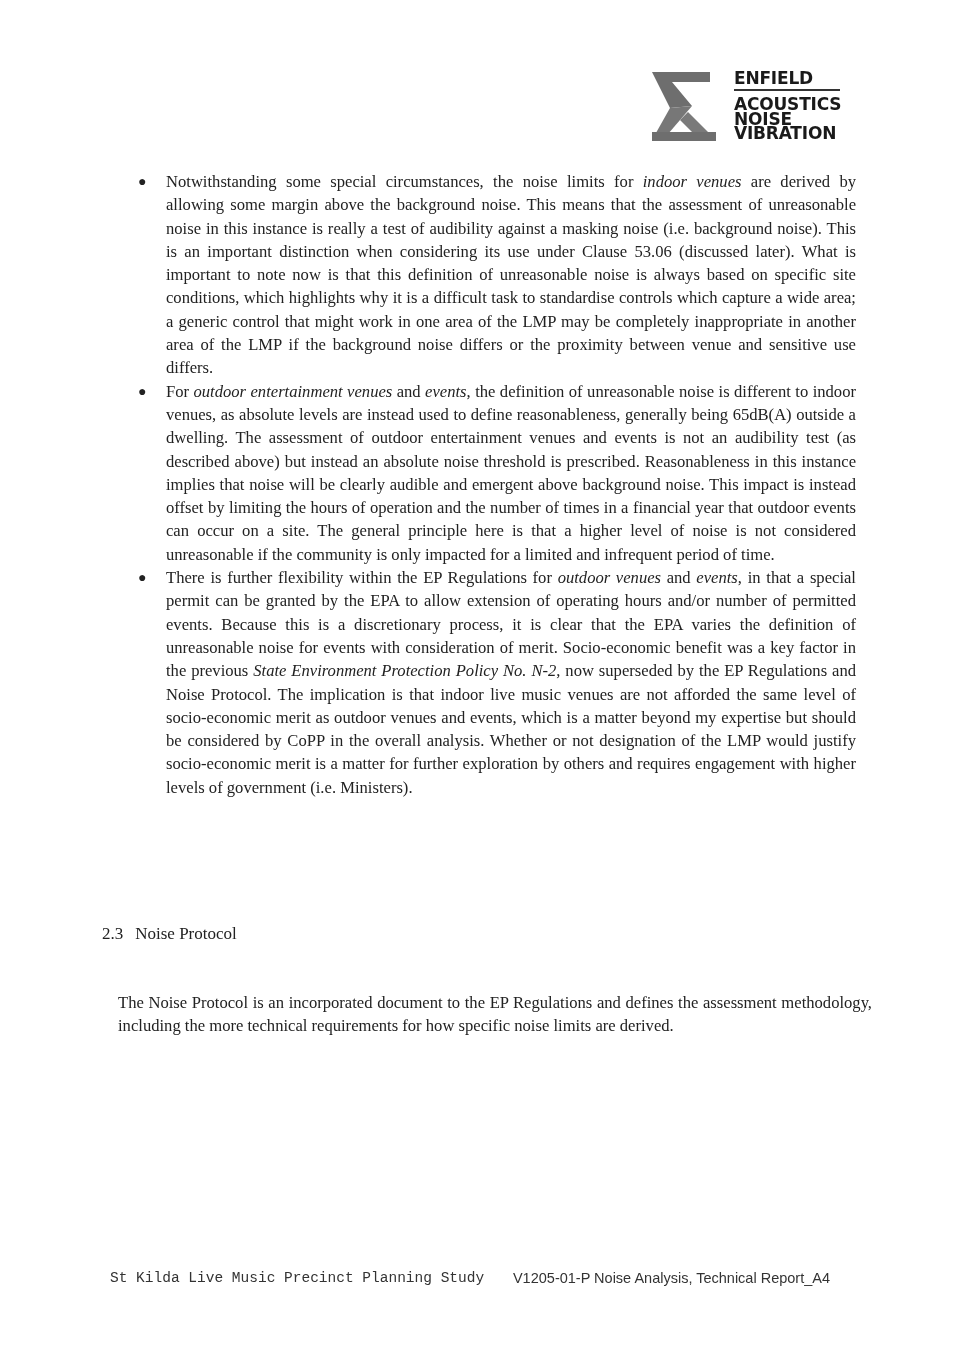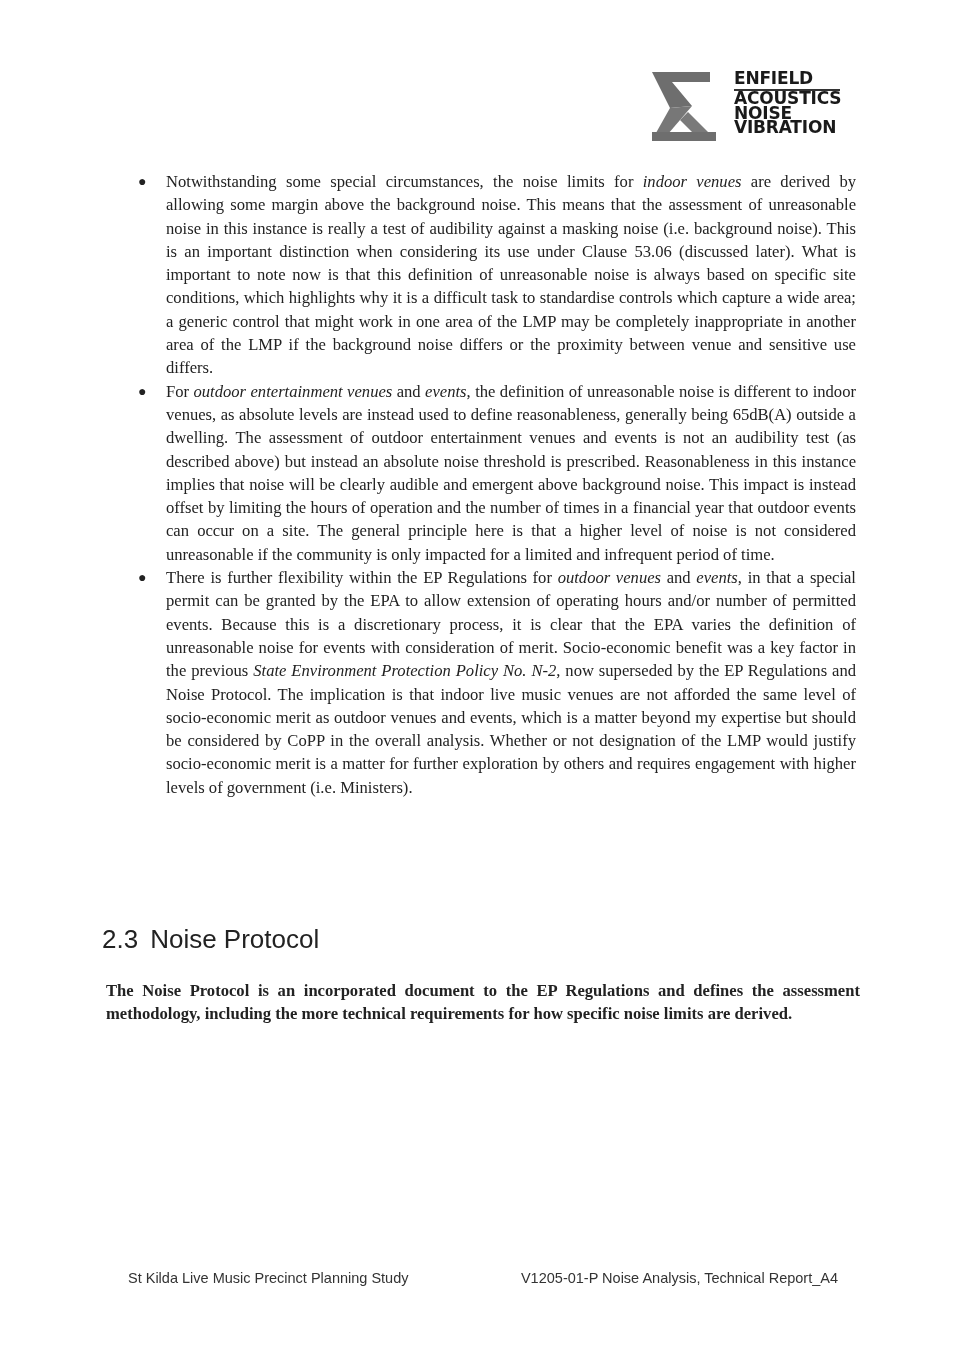--- a/index.html
+++ b/index.html
@@ -4,35 +4,35 @@
 <style>
   html, body { margin: 0; padding: 0; background: #ffffff; }
   body { width: 956px; height: 1369px; position: relative; overflow: hidden; color: #1e1e1e; }
   .page { position: absolute; left: 0; top: 0; width: 956px; height: 1369px; background: #fff; }
 
   .logo { position: absolute; left: 648px; top: 68px; width: 200px; height: 78px; }
   .logo svg { position: absolute; left: 0; top: 0; }
   .logo-text { position: absolute; left: 86px; top: 2px; font-family: "DejaVu Sans", sans-serif; font-weight: bold; color: #1a1a1a; font-size: 17px; line-height: 17px; letter-spacing: -0.2px; }
   .logo-text .l1 { display: block; padding-bottom: 2px; border-bottom: 2px solid #333; width: 106px; }
   .logo-text .l2, .logo-text .l3, .logo-text .l4 { display: block; line-height: 14.5px; }
-  .logo-text .l2 { margin-top: 0; }
+  .logo-text .l2 { margin-top: 6px; }
 
   .content { position: absolute; left: 102px; top: 170px; width: 754px; font-family: "Liberation Serif", serif; font-size: 16.6px; line-height: 23.3px; color: #222; }
   ul.bullets { list-style: none; margin: 0; padding: 0; }
   ul.bullets li { position: relative; padding-left: 64px; text-align: justify; }
   ul.bullets li .dot { position: absolute; left: 36px; top: 0; font-size: 14px; }
   i { }
 
-  .heading { position: absolute; left: 102px; top: 924px; font-family: Liberation Sans, sans-serif; font-size: 26px; color: #222; }
+  .heading { position: absolute; left: 102px; top: 924px; font-family: Liberation Serif, serif; font-size: 17px; color: #222; }
   .heading .num { margin-right: 12px; }
   .body-para { position: absolute; left: 102px; top: 975px; width: 754px; font-family: "Liberation Serif", serif; font-size: 16.6px; line-height: 23.3px; text-align: justify; color: #222; }
 
   .footer { position: absolute; top: 1268px; left: 110px; width: 736px; font-family: "Liberation Sans", sans-serif; font-size: 14.5px; line-height: 21px; color: #333; }
-  .footer .left { position: absolute; left: 18px; top: 0; }
-  .footer .right { position: absolute; right: 8px; top: 0; text-align: right; }
+  .footer .left { position: absolute; left: 0; top: 0; font-family: Liberation Mono, monospace; }
+  .footer .right { position: absolute; right: 16px; top: 0; text-align: right; }
 </style>
 </head>
 <body>
 
 <div class="page">
 
   <div class="logo">
     <svg width="70" height="78" viewBox="0 0 70 78">
       <polygon points="4,4 62,4 62,14 24,14 44,38 22,40" fill="#6e6e6e"></polygon>
       <polygon points="44,38 58,54 22,72 6,72" fill="#7a7a7a" opacity="0"></polygon>
@@ -62,21 +62,21 @@
         <span class="dot">●</span>
         <span>There is further flexibility within the EP Regulations for </span><i>outdoor venues</i><span> and </span><i>events</i><span>, in that a special permit can be granted by the EPA to allow extension of operating hours and/or number of permitted events. Because this is a discretionary process, it is clear that the EPA varies the definition of unreasonable noise for events with consideration of merit. Socio-economic benefit was a key factor in the previous </span><i>State Environment Protection Policy No. N-2</i><span>, now superseded by the EP Regulations and Noise Protocol. The implication is that indoor live music venues are not afforded the same level of socio-economic merit as outdoor venues and events, which is a matter beyond my expertise but should be considered by CoPP in the overall analysis. Whether or not designation of the LMP would justify socio-economic merit is a matter for further exploration by others and requires engagement with higher levels of government (i.e. Ministers).</span>
       </li>
     </ul>
   </div>
 
   <h2 class="heading" style="margin:0;font-weight:normal;">
     <span class="num">2.3</span><span>Noise Protocol</span>
   </h2>
 
-  <p class="body-para" style="margin:4px;font-weight:bold;">The Noise Protocol is an incorporated document to the EP Regulations and defines the assessment methodology, including the more technical requirements for how specific noise limits are derived.</p>
+  <p class="body-para" style="margin:16px;">The Noise Protocol is an incorporated document to the EP Regulations and defines the assessment methodology, including the more technical requirements for how specific noise limits are derived.</p>
 
   <div class="footer">
     <div class="left">
       <div>St Kilda Live Music Precinct Planning Study</div>
     </div>
     <div class="right">
       <div>V1205-01-P Noise Analysis, Technical Report_A4</div>
     </div>
   </div>
 

